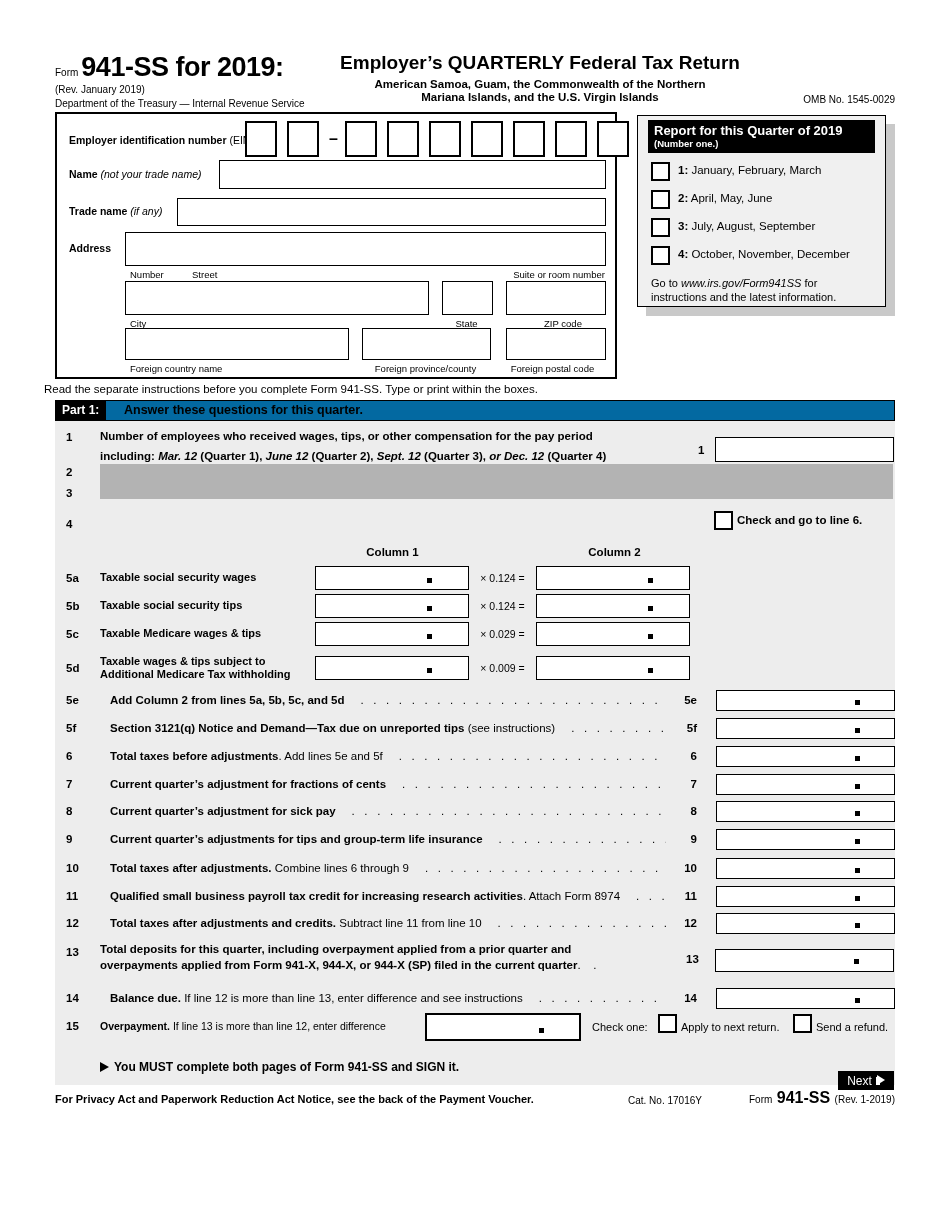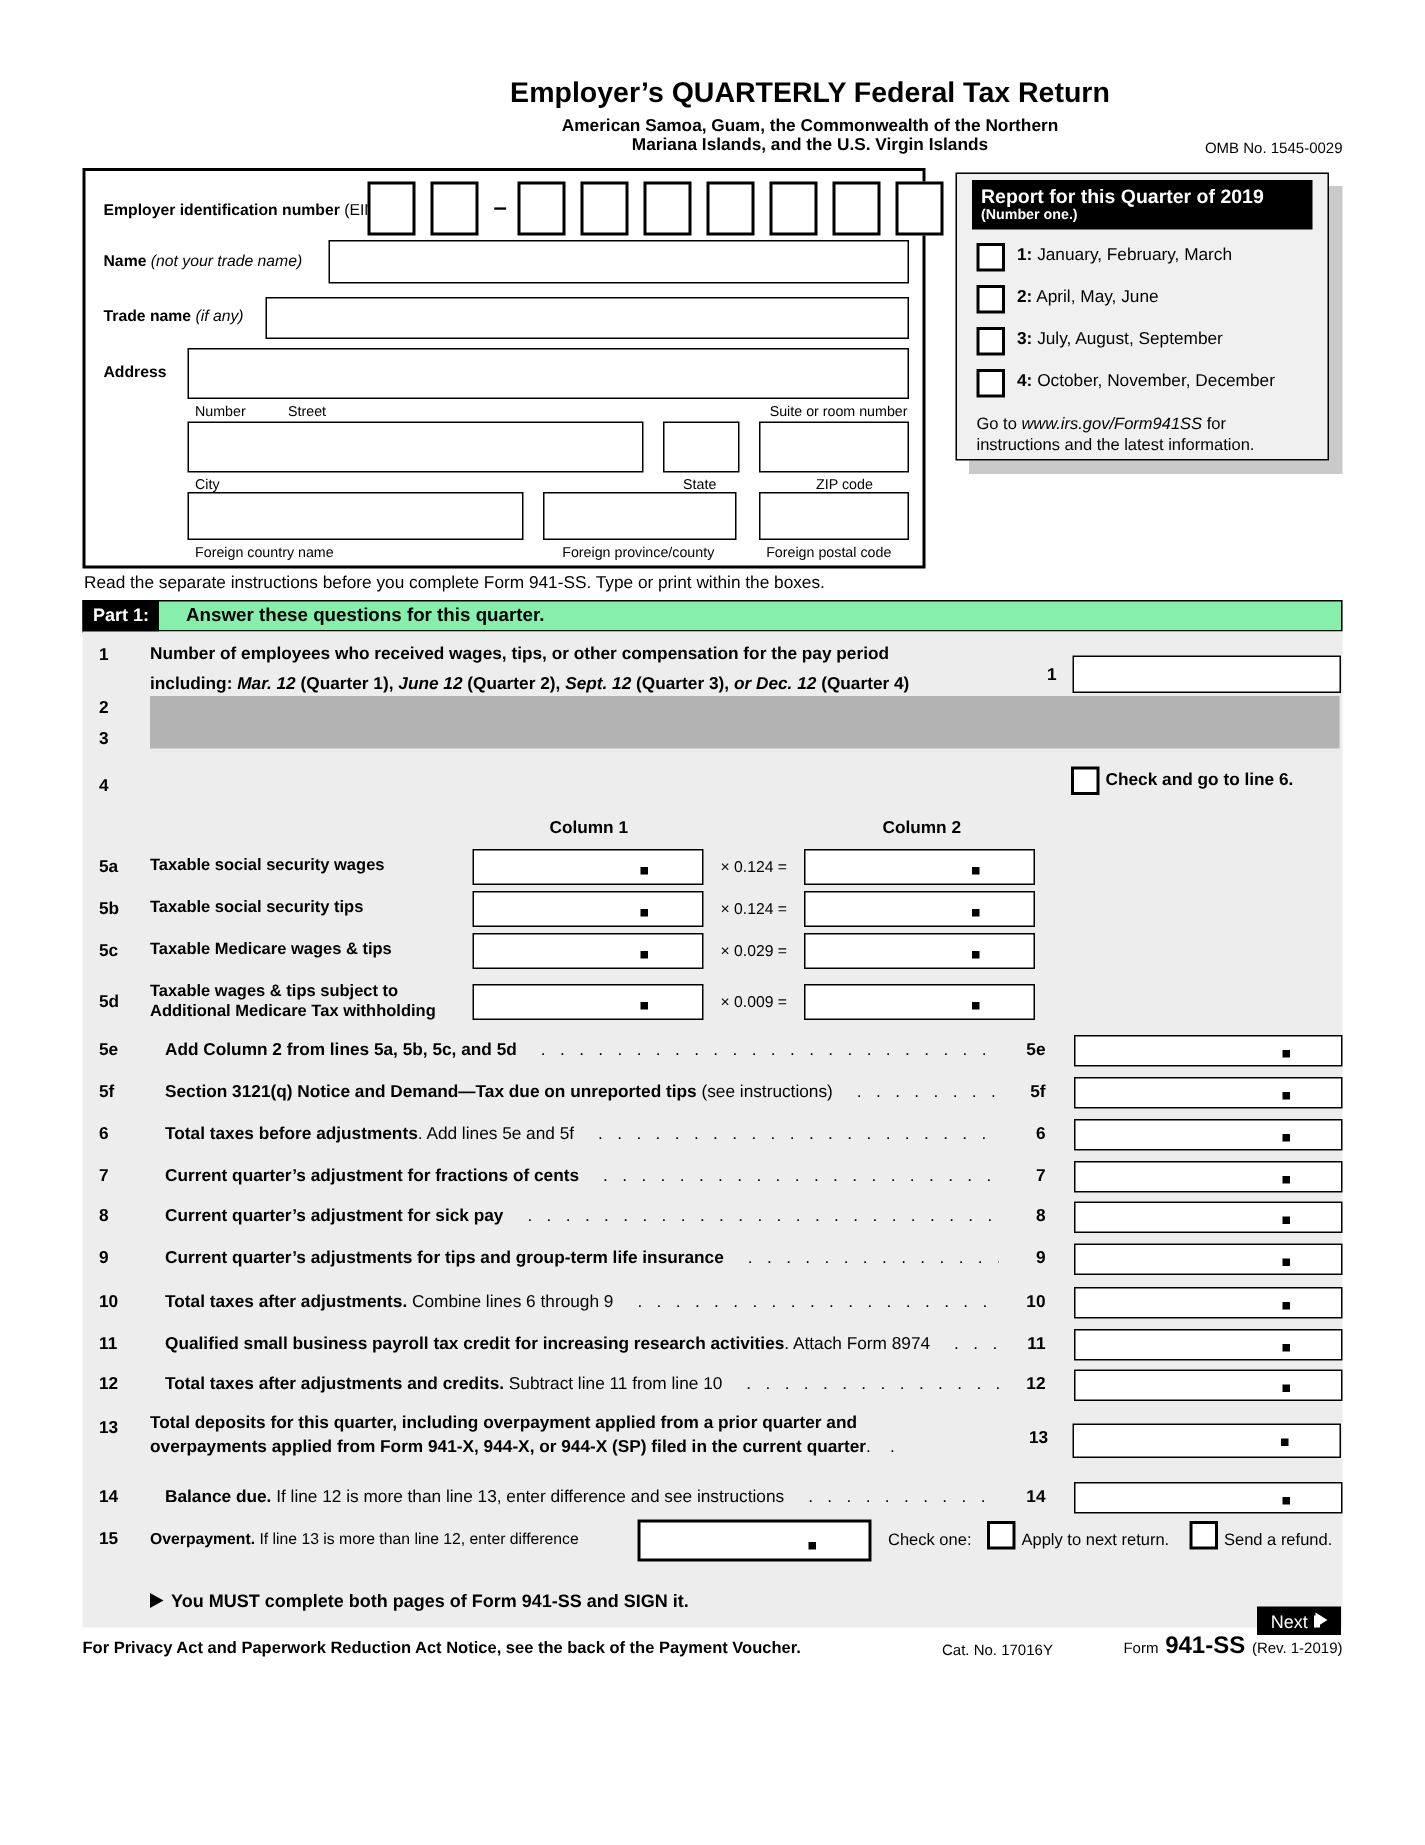--- a/index.html
+++ b/index.html
@@ -25,22 +25,22 @@
   
   .qbox{position:absolute;left:637px;top:115px;width:247px;height:190px;background:#f0f0f0;
         border:1px solid #000;box-shadow:9px 9px 0 0 #c9c9c9;}
   .qhead{position:absolute;left:10px;top:4px;width:227px;background:#000;color:#fff;padding:3px 6px 4px 6px;box-sizing:border-box;}
   .qtitle{font-size:13px;font-weight:bold;display:block;}
   .qsub{font-size:9.5px;font-weight:bold;display:block;}
   .qcheck{position:absolute;left:13px;width:15px;height:15px;background:#fff;border:2px solid #000;}
   .qopt{position:absolute;left:40px;font-size:11.5px;}
   .goto{position:absolute;left:13px;top:160px;width:222px;font-size:11px;line-height:14px;}
   
-  .instr{position:absolute;left:56px;top:383px;font-size:11.5px;}
-  .part1bar{position:absolute;left:55px;top:400px;width:838px;height:19px;border:1px solid #000;background:#86efac;}
+  .instr{position:absolute;left:44px;top:383px;font-size:11.5px;}
+  .part1bar{position:absolute;left:55px;top:400px;width:838px;height:19px;border:1px solid #000;background:#0369a1;}
   .part1label{position:absolute;left:-1px;top:-1px;height:19px;background:#000;color:#fff;
               font-size:12px;font-weight:bold;padding:3px 7px 0 7px;box-sizing:content-box;}
   .part1title{position:absolute;left:68px;top:2px;font-size:12.5px;font-weight:bold;}
   .body-gray{position:absolute;left:55px;top:421px;width:840px;height:664px;background:#ededed;}
   
   .lnum{position:absolute;font-size:11.5px;font-weight:bold;}
   .ltext{position:absolute;font-size:11.5px;font-weight:bold;line-height:20px;}
   .grayband{position:absolute;left:100px;top:464px;width:793px;height:35px;background:#b3b3b3;}
   .checkbox{position:absolute;width:15px;height:15px;background:#fff;border:2px solid #000;}
   .colhead{position:absolute;width:155px;text-align:center;font-size:11.5px;font-weight:bold;}
@@ -77,20 +77,27 @@
   .footer-form{position:absolute;left:740px;top:1089px;width:155px;text-align:right;}
   .ff-word{font-size:10px;}
   .ff-num{font-size:16px;font-weight:bold;}
   .ff-rev{font-size:10px;}
 </style>
 </head>
 <body>
 
 <div class="page">
 
+  <div class="abs" style="left:55px;top:52px;">
+    <div>
+      <span class="form-word">Form</span><span class="form-num">941-SS for 2019:</span>
+    </div>
+    <div class="small10" style="margin-top:1px;">(Rev. January 2019)</div>
+    <div class="small10" style="margin-top:3px;">Department of the Treasury — Internal Revenue Service</div>
+  </div>
   <div class="abs" style="left:310px;top:52px;width:460px;text-align:center;">
     <div class="title">Employer’s QUARTERLY Federal Tax Return</div>
     <div class="subtitle" style="margin-top:4px;">American Samoa, Guam, the Commonwealth of the Northern</div>
     <div class="subtitle">Mariana Islands, and the U.S. Virgin Islands</div>
   </div>
   <div class="abs small10" style="left:640px;top:94px;width:255px;text-align:right;">OMB No. 1545-0029</div>
 
   <div class="idbox">
 
     <span class="abs lab" style="left:12px;top:20px;"><span>Employer identification number</span><span class="reg"> (EIN)</span></span>

